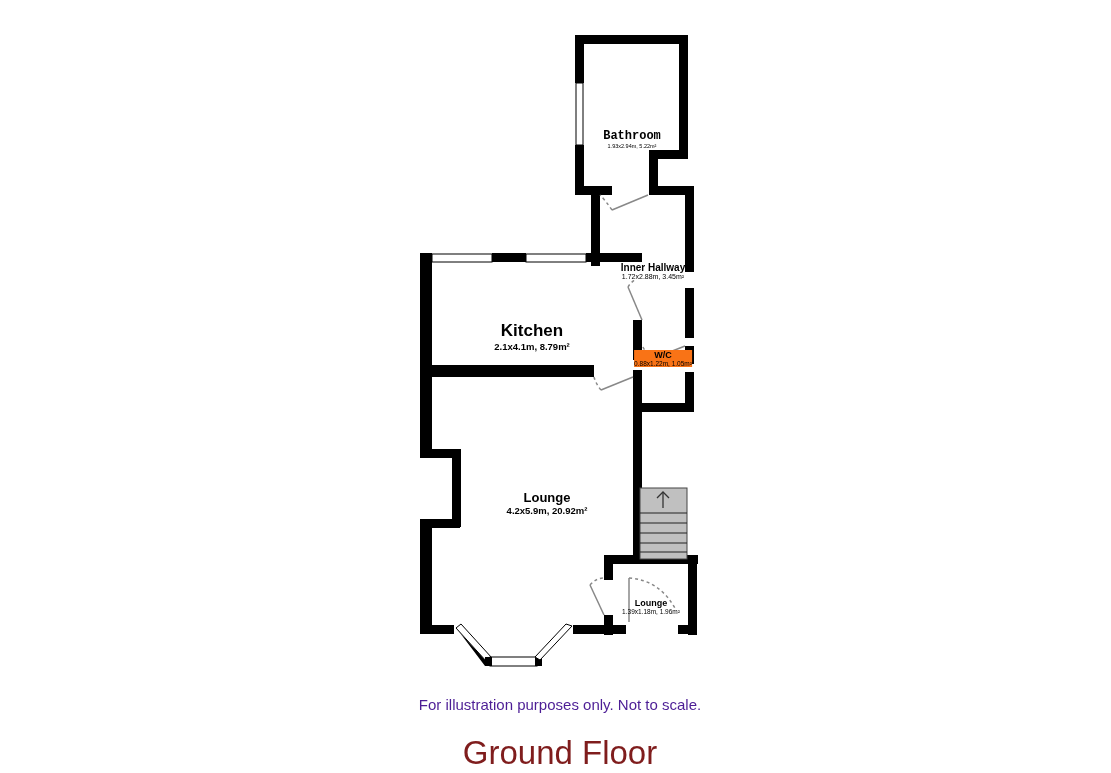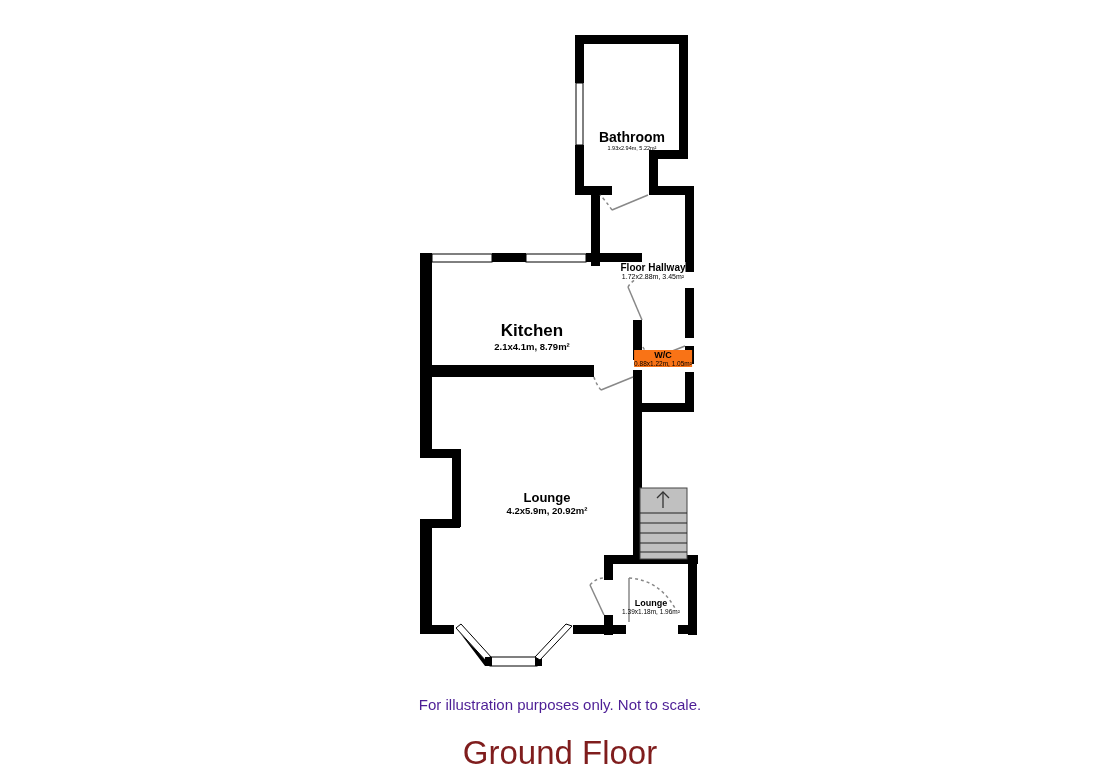--- a/index.html
+++ b/index.html
@@ -95,26 +95,26 @@
     <line x1="640" y1="543" x2="687" y2="543" stroke="#222" stroke-width="1"></line>
     <line x1="640" y1="552" x2="687" y2="552" stroke="#222" stroke-width="1"></line>
     <g stroke="#333" stroke-width="1.3" fill="none">
       <line x1="663" y1="508" x2="663" y2="492"></line>
       <polyline points="657,498 663,492 669,498"></polyline>
     </g>
   </g>
 </svg>
 
 <div class="lbl" style="left:632px; top:129px;">
-  <div class="room-name" style="font-size:14px;">Bathroom</div>
+  <div class="room-name" style="font-size:12px;font-family:Liberation Mono, monospace;">Bathroom</div>
   <div style="font-size:5.5px;">1.93x2.94m, 5.22m²</div>
 </div>
 
 <div class="lbl" style="left:653px; top:262px; background:#fff;">
-  <div class="room-name" style="font-size:10px;">Floor Hallway</div>
+  <div class="room-name" style="font-size:10px;">Inner Hallway</div>
   <div style="font-size:7px;">1.72x2.88m, 3.45m²</div>
 </div>
 
 <div class="lbl" style="left:532px; top:321px;">
   <div class="room-name" style="font-size:17px;">Kitchen</div>
   <div style="font-size:9.5px; font-weight:bold;">2.1x4.1m, 8.79m²</div>
 </div>
 
 <div class="lbl" style="left:663px; top:350px; background:#f97316;">
   <div class="room-name" style="font-size:9px;">W/C</div>

